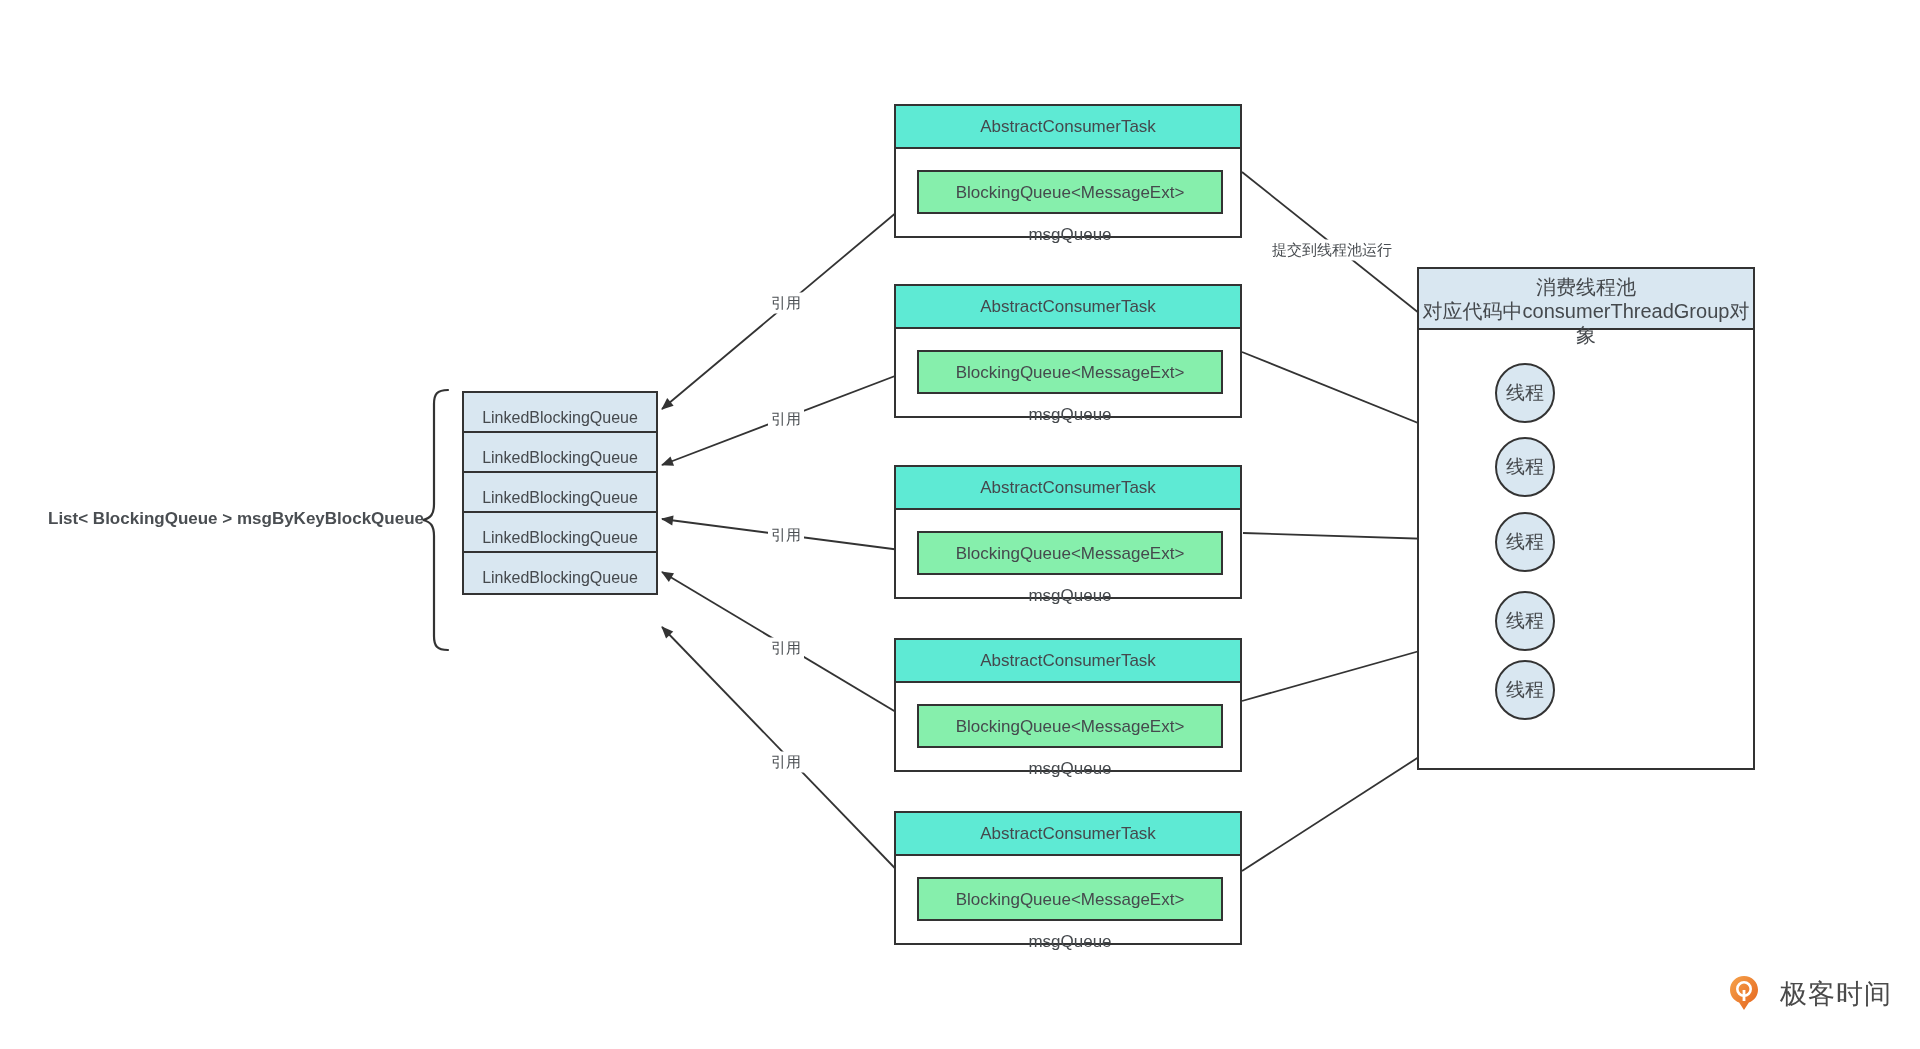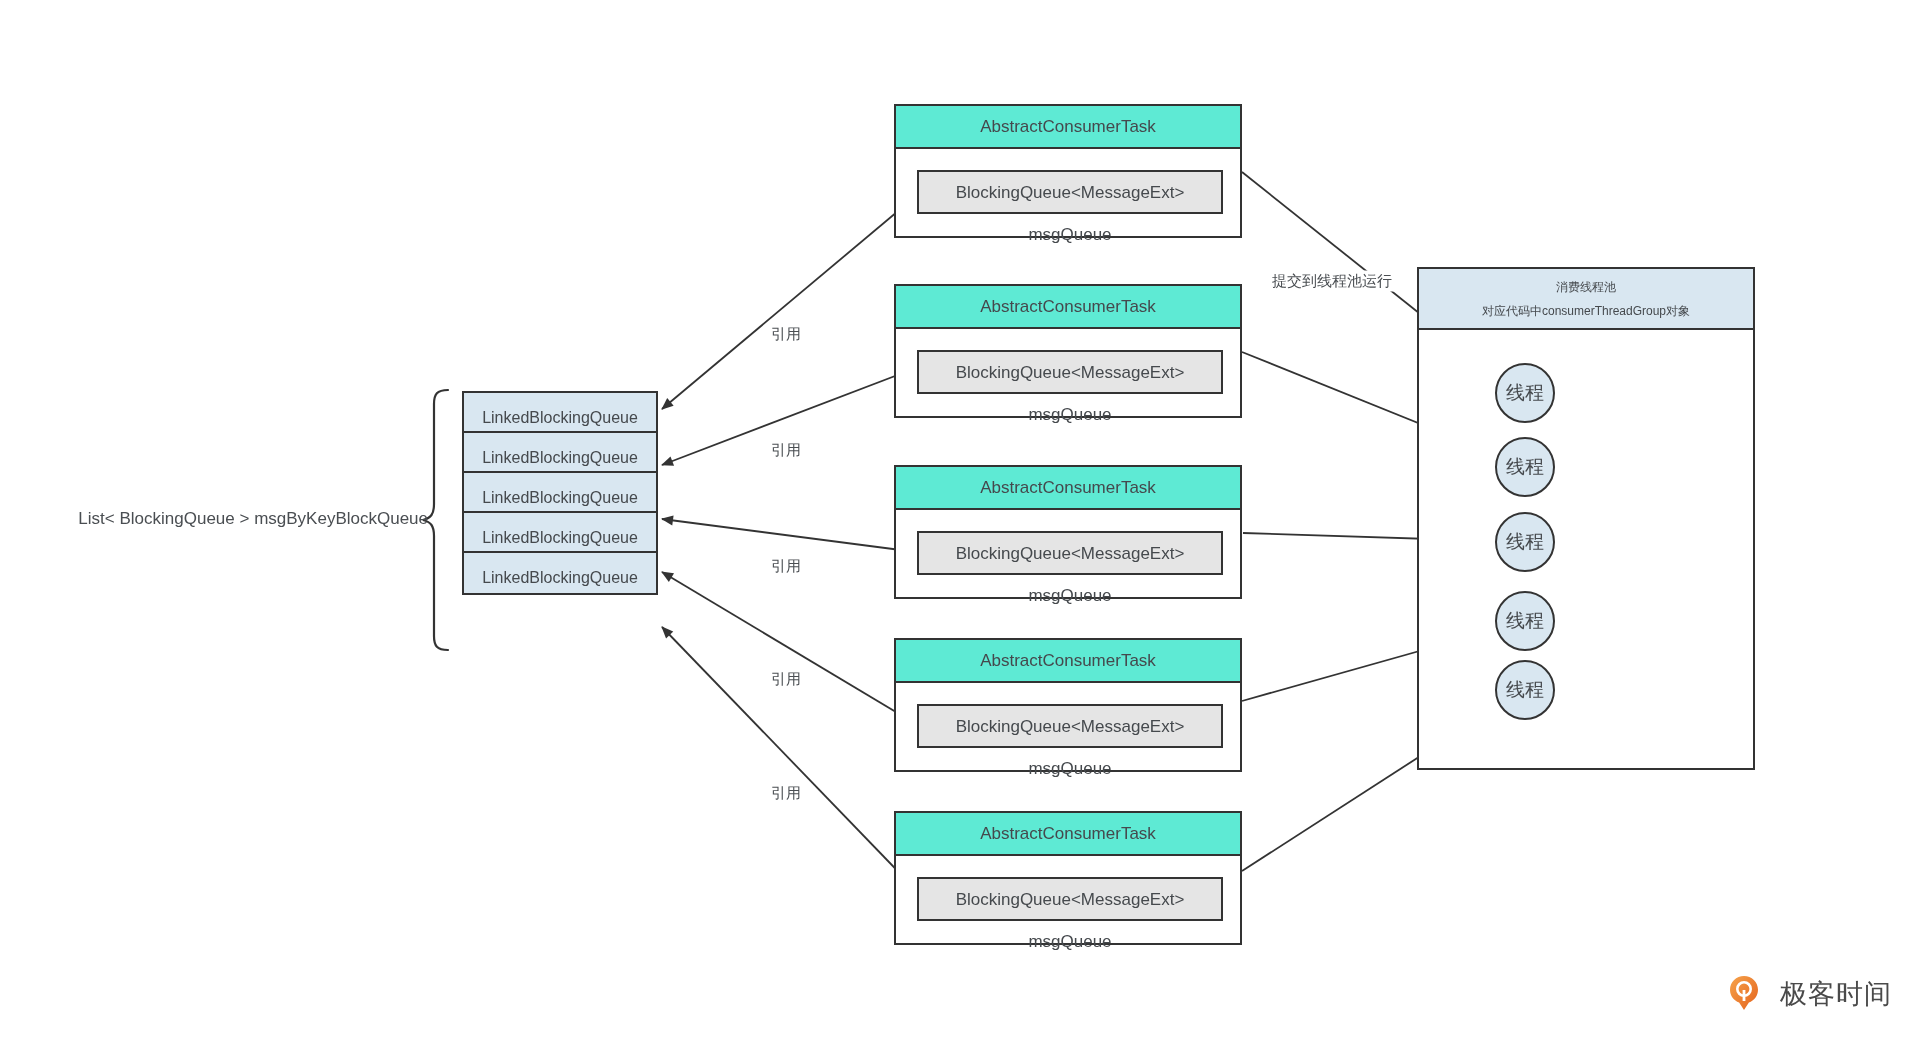--- a/index.html
+++ b/index.html
@@ -16,26 +16,27 @@
     overflow: hidden;
   }
   .overlay {
     position: absolute;
     left: 0; top: 0;
     width: 1920px; height: 1049px;
     pointer-events: none;
   }
   .left-label {
     position: absolute;
-    left: 76px; top: 509px;
+    left: 48px; top: 509px;
     width: 352px;
     text-align: right;
     font-size: 17px;
     color: #4a4e52;
     white-space: nowrap;
+    font-weight: bold;
   }
   .stack {
     position: absolute;
     left: 462px; top: 391px;
     width: 196px;
     border: 2px solid #333;
   }
   .stack-row {
     height: 40px;
     line-height: 50px;
@@ -63,47 +64,46 @@
     border-bottom: 2px solid #333;
     color: #45494d;
   }
   .task-field {
     position: absolute;
     left: 21px; top: 64px;
     width: 306px; height: 44px;
     line-height: 42px;
     text-align: center;
     font-size: 17px;
-    background: #e5e5e5;
+    background: #86efac;
     border: 2px solid #333;
     color: #45494d;
   }
   .edge-label {
     position: absolute;
     transform: translate(-50%, -50%);
     background: #ffffff;
     font-size: 15px;
     color: #4a4e52;
     padding: 1px 3px;
     white-space: nowrap;
-    margin-top: 31px;
   }
   .pool {
     position: absolute;
     left: 1417px; top: 267px;
     width: 338px; height: 503px;
     border: 2px solid #333;
     background: #ffffff;
   }
   .pool-header {
     height: 61px;
     background: #d9e7f1;
     border-bottom: 2px solid #333;
     text-align: center;
-    font-size: 12px;
+    font-size: 20px;
     line-height: 24px;
     padding-top: 6px;
     color: #45494d;
   }
   .thread-circle {
     position: absolute;
     width: 60px; height: 60px;
     border: 2px solid #333;
     border-radius: 50%;
     background: #d9e7f1;

